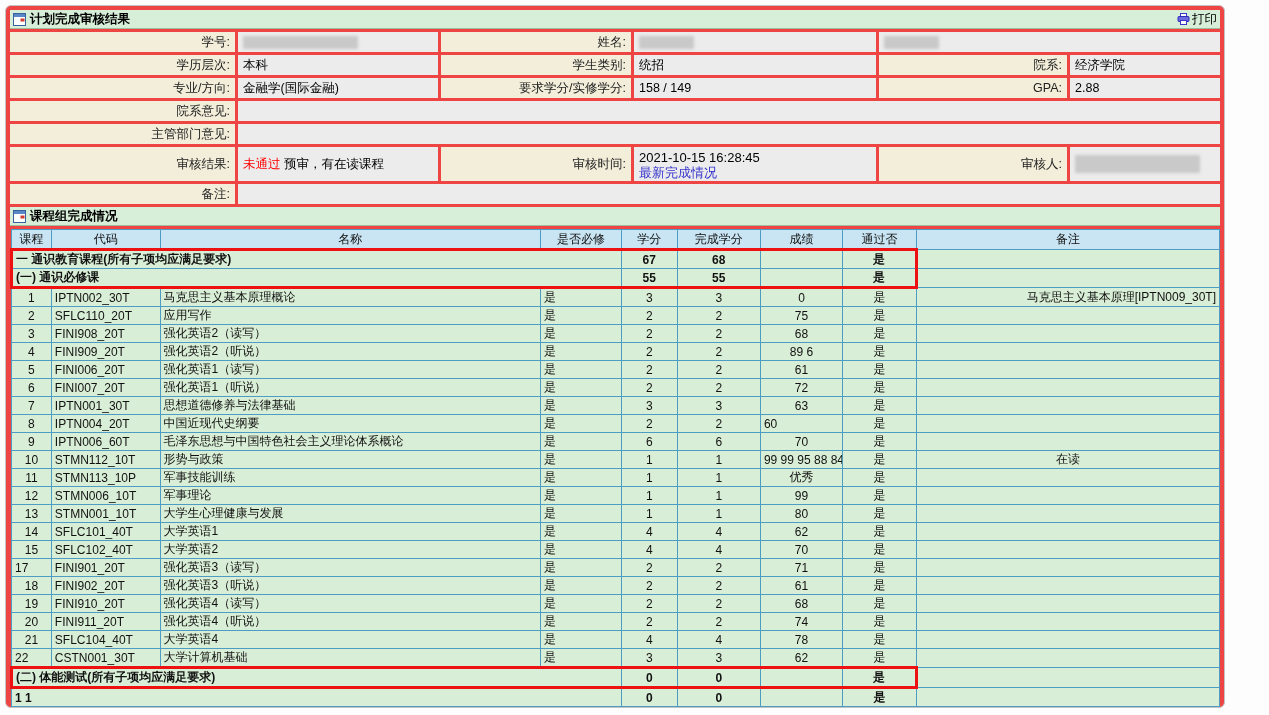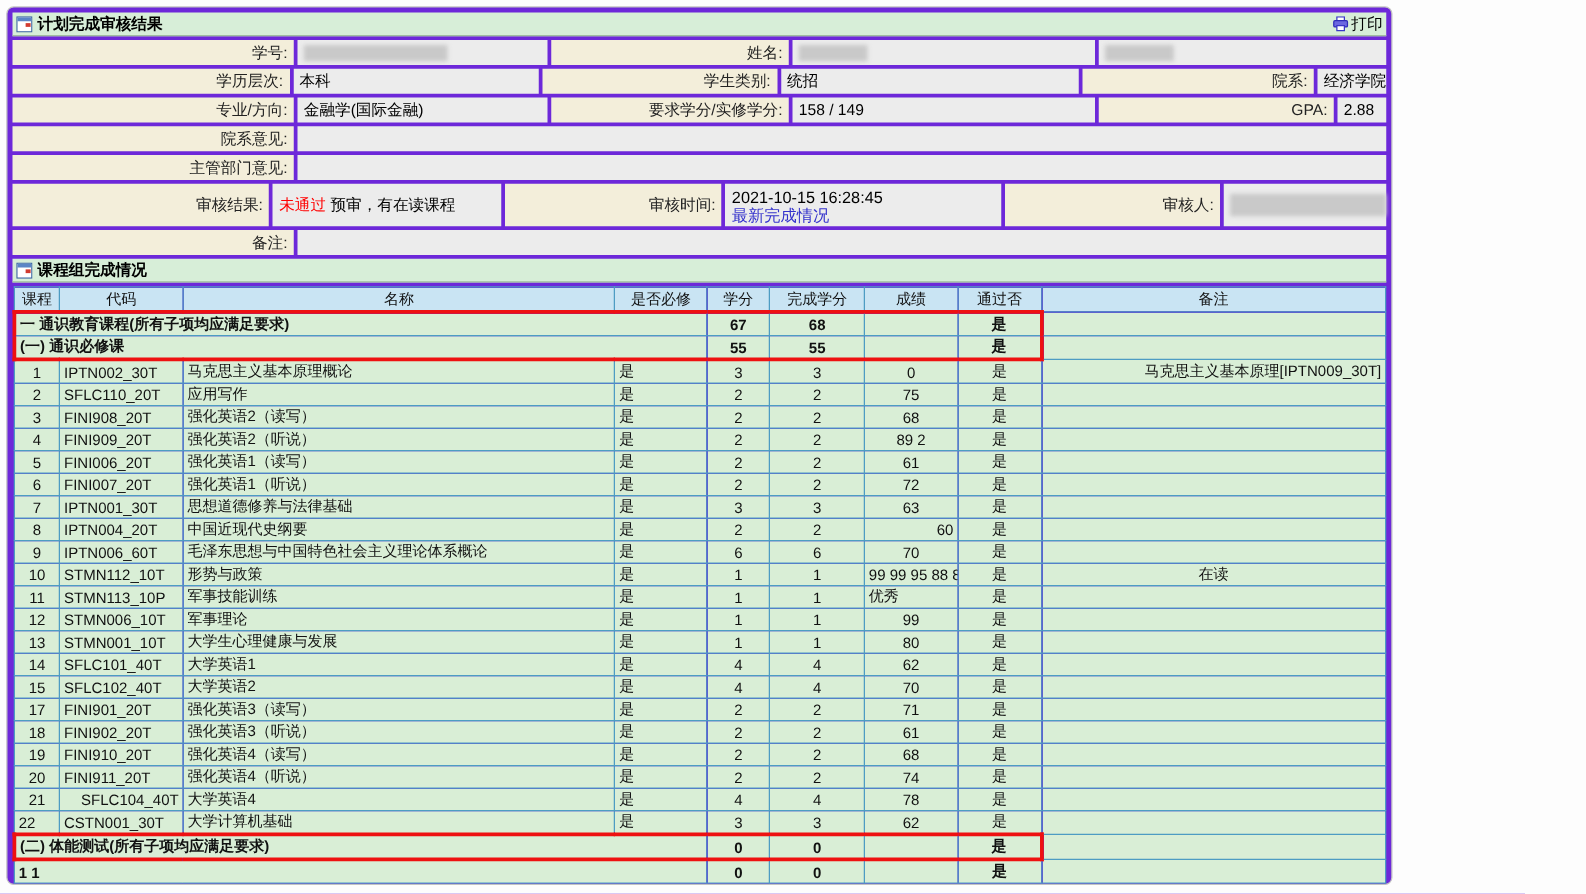--- a/index.html
+++ b/index.html
@@ -1,17 +1,17 @@
 <!DOCTYPE html>
 <html><head>
 <meta charset="utf-8">
 <style>
   html,body{margin:0;padding:0;}
   body{width:1269px;height:715px;background:#fdfdfd;font-family:"Liberation Sans","DejaVu Sans",sans-serif;position:relative;overflow:hidden;}
-  .frame{position:absolute;left:5px;top:5px;width:1109px;height:703px;border:1px solid #c3c3c3;border-radius:6px;background:#6d28d9;padding:4px;box-sizing:border-box;overflow:hidden;}
+  .frame{position:absolute;left:5px;top:5px;width:1220px;height:703px;border:1px solid #c3c3c3;border-radius:6px;background:#ef4444;padding:4px;box-sizing:border-box;overflow:hidden;}
 
   
   .bar{height:18px;background:#d7eed8;border-bottom:1px solid #9fbc9f;display:flex;align-items:center;justify-content:space-between;padding:0 3px;margin-bottom:3px;}
   .bar-title{display:flex;align-items:center;gap:4px;font-weight:bold;font-size:12.5px;color:#000;}
   .print-btn{display:flex;align-items:center;gap:2px;font-size:12.5px;color:#000;cursor:pointer;}
 
   
   .irow{display:flex;gap:3px;margin-bottom:3px;}
   .lab{background:#f3eeda;display:flex;align-items:center;justify-content:flex-end;padding-right:5px;font-size:12.5px;color:#222;height:20px;box-sizing:border-box;white-space:nowrap;}
   .val{background:#ececec;display:flex;align-items:center;padding-left:5px;font-size:12.5px;color:#000;height:20px;box-sizing:border-box;white-space:nowrap;}
@@ -215,21 +215,21 @@
           <td style="text-align: center;">是</td>
           <td style="text-align: center;"></td>
         </tr>
         <tr>
           <td style="text-align: center;">4</td>
           <td style="text-align: left;">FINI909_20T</td>
           <td style="text-align: left;">强化英语2（听说）</td>
           <td style="text-align: left;">是</td>
           <td style="text-align: center;">2</td>
           <td style="text-align: center;">2</td>
-          <td style="text-align: center;">89 2</td>
+          <td style="text-align: center;">89 6</td>
           <td style="text-align: center;">是</td>
           <td style="text-align: center;"></td>
         </tr>
         <tr>
           <td style="text-align: center;">5</td>
           <td style="text-align: left;">FINI006_20T</td>
           <td style="text-align: left;">强化英语1（读写）</td>
           <td style="text-align: left;">是</td>
           <td style="text-align: center;">2</td>
           <td style="text-align: center;">2</td>
@@ -259,21 +259,21 @@
           <td style="text-align: center;">是</td>
           <td style="text-align: center;"></td>
         </tr>
         <tr>
           <td style="text-align: center;">8</td>
           <td style="text-align: left;">IPTN004_20T</td>
           <td style="text-align: left;">中国近现代史纲要</td>
           <td style="text-align: left;">是</td>
           <td style="text-align: center;">2</td>
           <td style="text-align: center;">2</td>
-          <td style="text-align: right; margin-top: 36px;">60</td>
+          <td style="text-align: left; margin-top: 36px;">60</td>
           <td style="text-align: center;">是</td>
           <td style="text-align: center;"></td>
         </tr>
         <tr>
           <td style="text-align: center;">9</td>
           <td style="text-align: left;">IPTN006_60T</td>
           <td style="text-align: left;">毛泽东思想与中国特色社会主义理论体系概论</td>
           <td style="text-align: left;">是</td>
           <td style="text-align: center;">6</td>
           <td style="text-align: center;">6</td>
@@ -292,21 +292,21 @@
           <td style="text-align: center;">是</td>
           <td style="text-align: center;">在读</td>
         </tr>
         <tr>
           <td style="text-align: center;">11</td>
           <td style="text-align: left;">STMN113_10P</td>
           <td style="text-align: left;">军事技能训练</td>
           <td style="text-align: left;">是</td>
           <td style="text-align: center;">1</td>
           <td style="text-align: center;">1</td>
-          <td style="">优秀</td>
+          <td style="text-align: center;">优秀</td>
           <td style="text-align: center;">是</td>
           <td style="text-align: center;"></td>
         </tr>
         <tr>
           <td style="text-align: center;">12</td>
           <td style="text-align: left;">STMN006_10T</td>
           <td style="text-align: left;">军事理论</td>
           <td style="text-align: left;">是</td>
           <td style="text-align: center;">1</td>
           <td style="text-align: center;">1</td>
@@ -341,21 +341,21 @@
           <td style="text-align: left;">SFLC102_40T</td>
           <td style="text-align: left;">大学英语2</td>
           <td style="text-align: left;">是</td>
           <td style="text-align: center;">4</td>
           <td style="text-align: center;">4</td>
           <td style="text-align: center;">70</td>
           <td style="text-align: center;">是</td>
           <td style="text-align: center;"></td>
         </tr>
         <tr>
-          <td style="text-align: center; margin-top: 16px;">17</td>
+          <td style=" margin-top: 16px;">17</td>
           <td style="text-align: left;">FINI901_20T</td>
           <td style="text-align: left;">强化英语3（读写）</td>
           <td style="text-align: left;">是</td>
           <td style="text-align: center;">2</td>
           <td style="text-align: center;">2</td>
           <td style="text-align: center;">71</td>
           <td style="text-align: center;">是</td>
           <td style="text-align: center;"></td>
         </tr>
         <tr>
@@ -386,21 +386,21 @@
           <td style="text-align: left;">强化英语4（听说）</td>
           <td style="text-align: left;">是</td>
           <td style="text-align: center;">2</td>
           <td style="text-align: center;">2</td>
           <td style="text-align: center;">74</td>
           <td style="text-align: center;">是</td>
           <td style="text-align: center;"></td>
         </tr>
         <tr>
           <td style="text-align: center;">21</td>
-          <td style="text-align: right;">SFLC104_40T</td>
+          <td style="text-align: left;">SFLC104_40T</td>
           <td style="text-align: left;">大学英语4</td>
           <td style="text-align: left;">是</td>
           <td style="text-align: center;">4</td>
           <td style="text-align: center;">4</td>
           <td style="text-align: center;">78</td>
           <td style="text-align: center;">是</td>
           <td style="text-align: center;"></td>
         </tr>
         <tr>
           <td style="text-align: left;">22</td>

